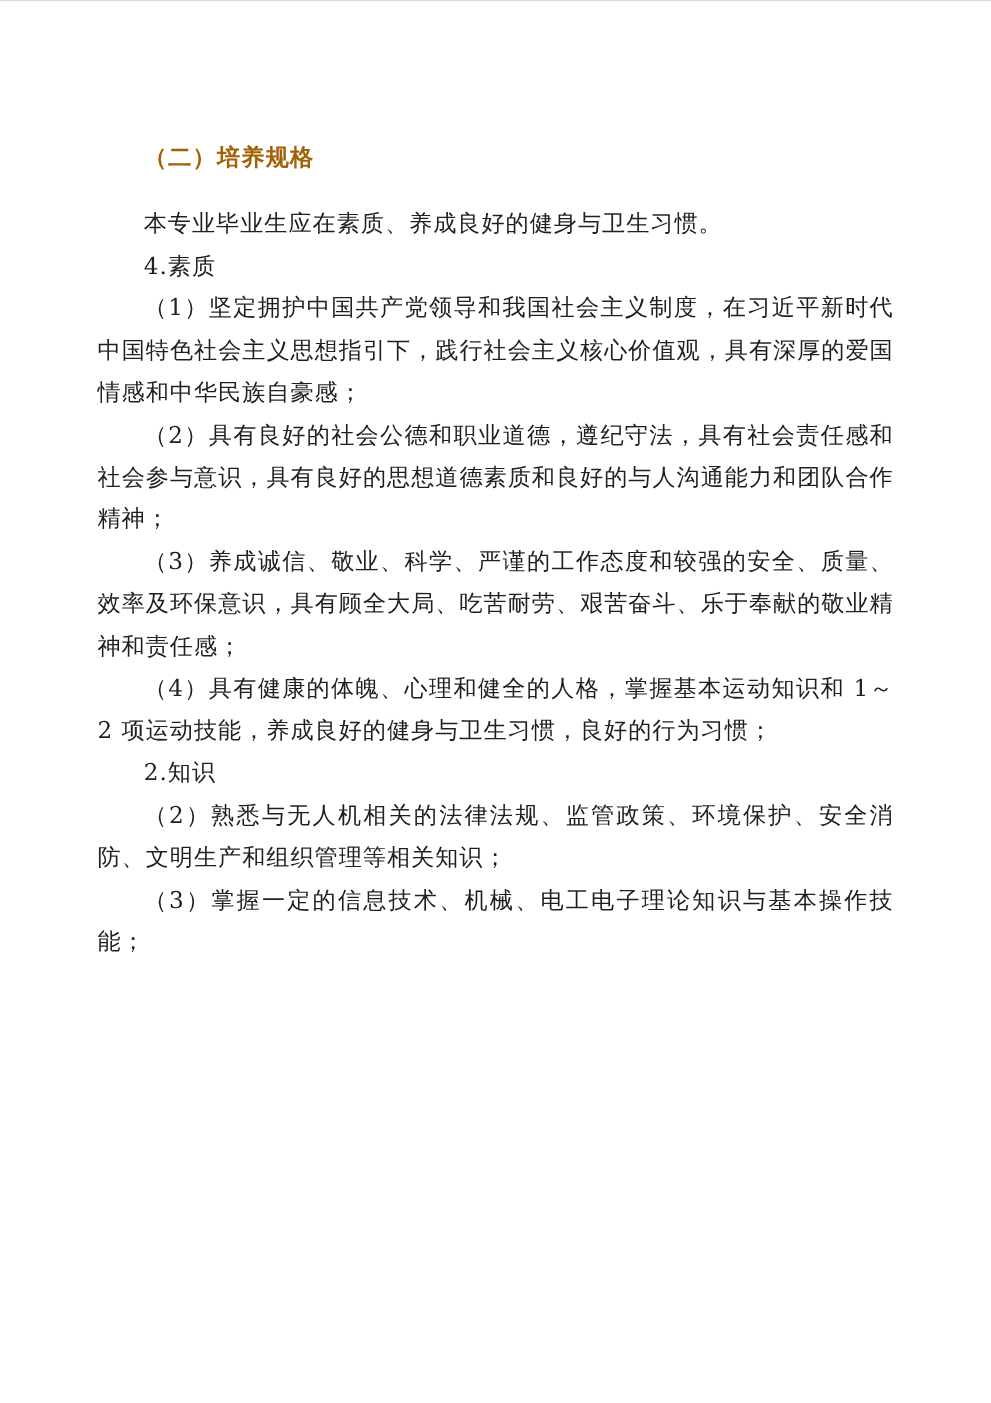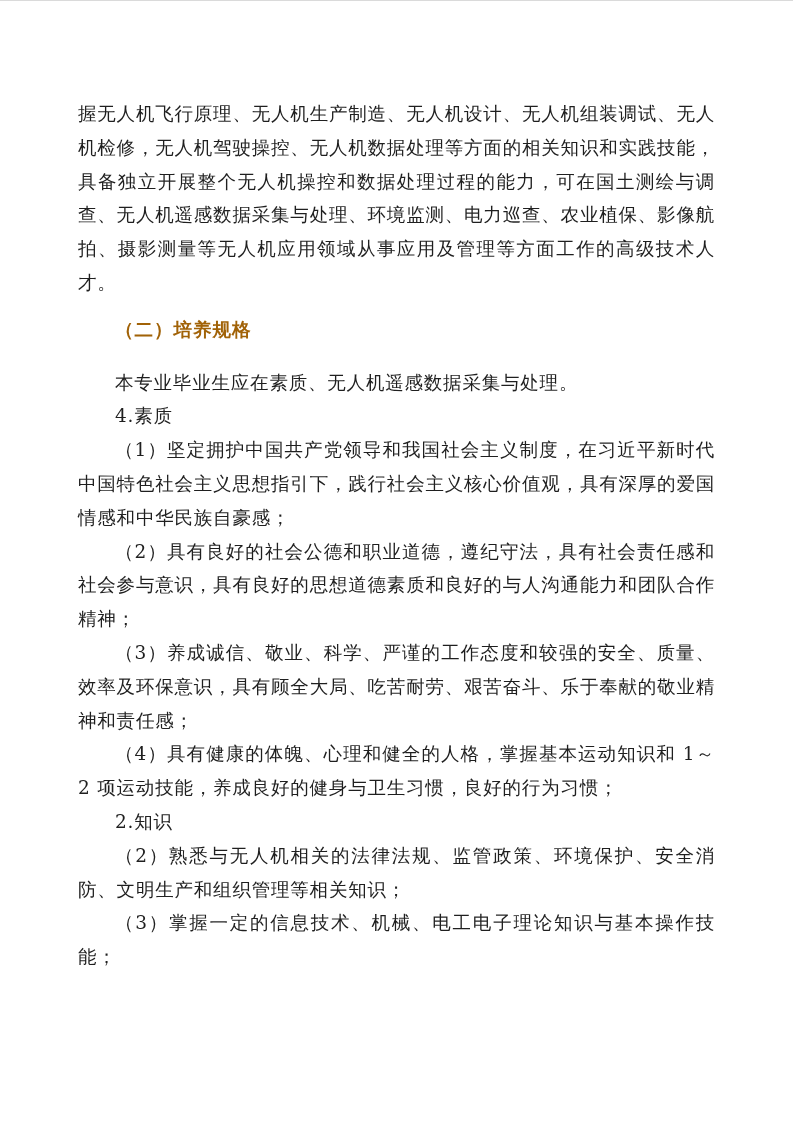--- a/index.html
+++ b/index.html
@@ -49,25 +49,24 @@
   .subsection-title {
     text-indent: 2em;
   }
 </style>
 </head>
 <body>
 
 <div class="page">
   <div class="content">
 
-    <p class="para no-indent">握无人机飞行原理、无人机生产制造、无人机设计、无人机组装调试、无人机检修，无人机驾驶操控、无人机数据处理等方面的相关知识和实践技能，具备独立开展整个无人机操控和数据处理过程的能力，可在国土测绘与调查、无人机遥感数据采集与处理、环境监测、电力巡查、农业植保、影像航拍、摄影测量等无人机应用领域从事应用及管理等方面工作的高级技术人才。</p>
 
     <p class="heading">（二）培养规格</p>
 
-    <p class="para">本专业毕业生应在素质、无人机遥感数据采集与处理。</p>
+    <p class="para">本专业毕业生应在素质、养成良好的健身与卫生习惯。</p>
 
     <p class="para subsection-title">4.素质</p>
 
     <p class="para">（1）坚定拥护中国共产党领导和我国社会主义制度，在习近平新时代中国特色社会主义思想指引下，践行社会主义核心价值观，具有深厚的爱国情感和中华民族自豪感；</p>
 
     <p class="para">（2）具有良好的社会公德和职业道德，遵纪守法，具有社会责任感和社会参与意识，具有良好的思想道德素质和良好的与人沟通能力和团队合作精神；</p>
 
     <p class="para">（3）养成诚信、敬业、科学、严谨的工作态度和较强的安全、质量、效率及环保意识，具有顾全大局、吃苦耐劳、艰苦奋斗、乐于奉献的敬业精神和责任感；</p>
 
     <p class="para">（4）具有健康的体魄、心理和健全的人格，掌握基本运动知识和 1～2 项运动技能，养成良好的健身与卫生习惯，良好的行为习惯；</p>

